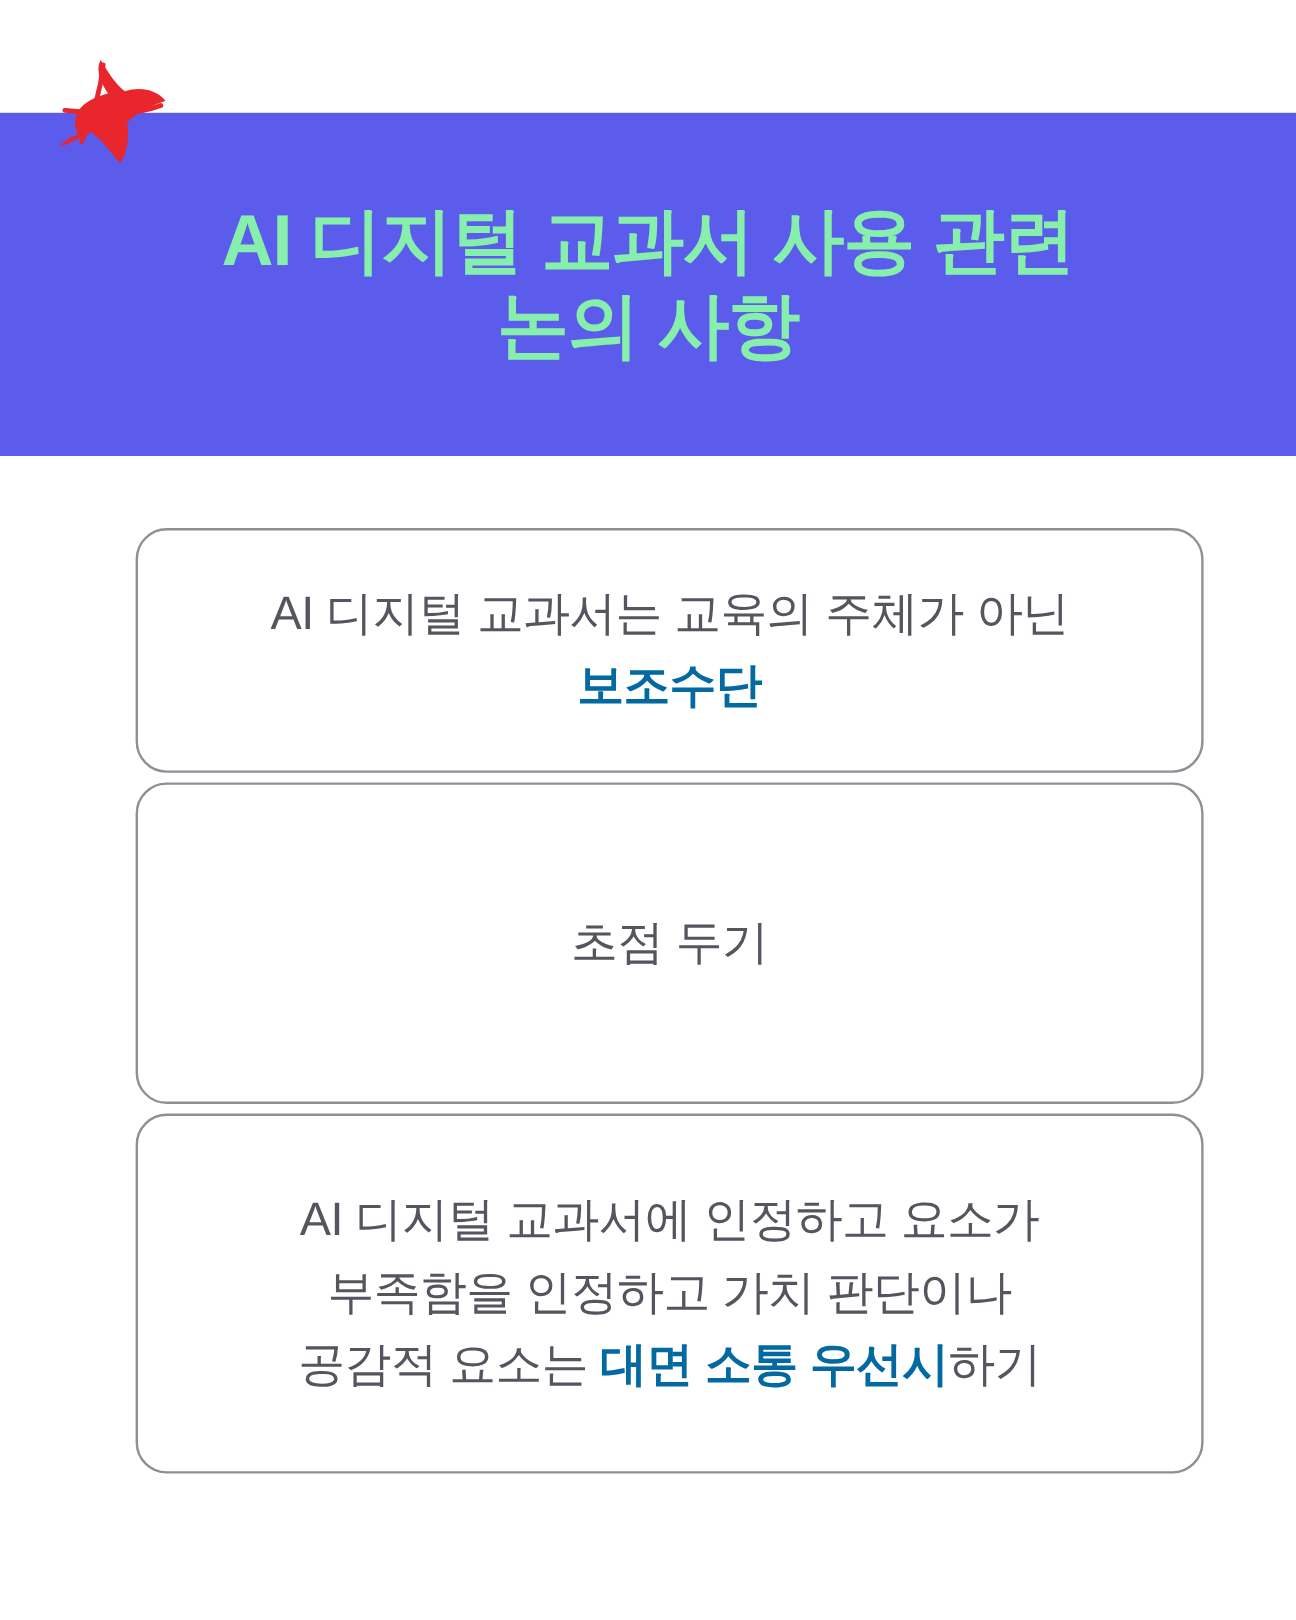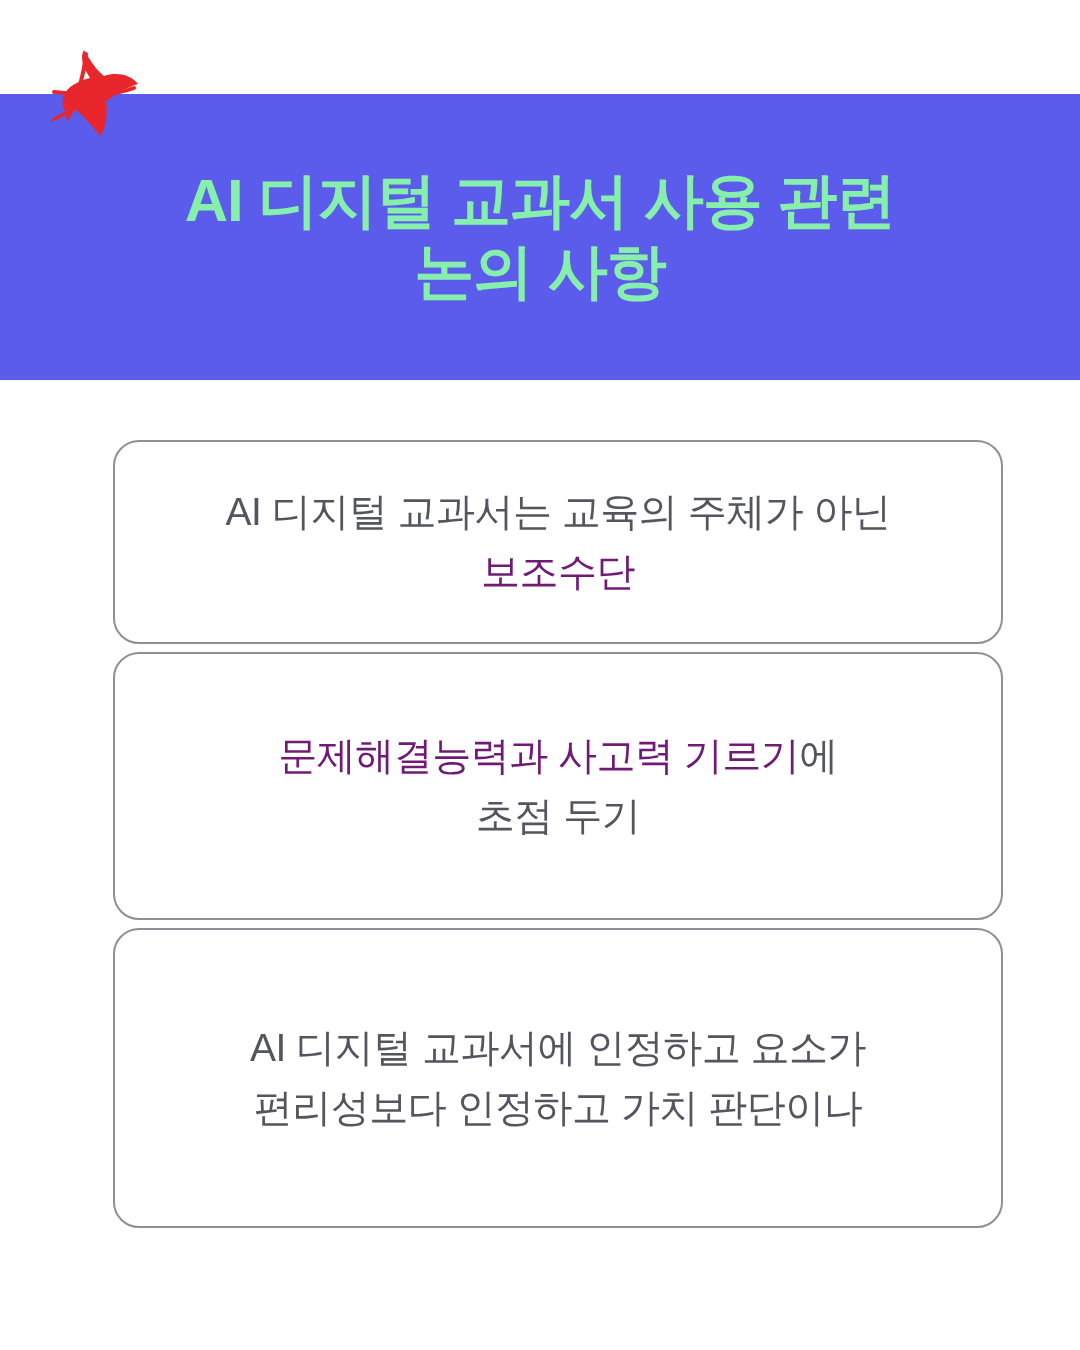--- a/index.html
+++ b/index.html
@@ -93,22 +93,22 @@
     font-size: 39px;
     line-height: 1.55;
     color: #55555f;
     text-align: center;
     letter-spacing: -0.5px;
     margin: 0;
     width: 100%;
   }
 
   .hl {
-    color: #701a75;
-    font-weight: normal;
+    color: #0369a1;
+    font-weight: bold;
   }
 
   .nowrap-break { display: block; }
 </style>
 </head>
 <body>
 
 <div class="page">
 
   <svg class="star-doodle" viewBox="0 0 110 104" xmlns="http://www.w3.org/2000/svg">
@@ -126,26 +126,26 @@
 
     <div class="card card-1">
       <p class="card-text" id="card-text-0">
           <span class="nowrap-break"><span>AI 디지털 교과서는 교육의 주체가 아닌</span></span>
           <span class="nowrap-break"><span class="hl">보조수단</span></span>
         </p>
     </div>
 
     <div class="card card-2">
       <p class="card-text" id="card-text-1">
-          <span class="nowrap-break"><span class="hl">문제해결능력과 사고력 기르기</span><span>에</span></span>
           <span class="nowrap-break"><span>초점 두기</span></span>
         </p>
     </div>
 
     <div class="card card-3">
       <p class="card-text" id="card-text-2">
           <span class="nowrap-break"><span>AI 디지털 교과서에 인정하고 요소가</span></span>
-          <span class="nowrap-break"><span>편리성보다 인정하고 가치 판단이나</span></span>
+          <span class="nowrap-break"><span>부족함을 인정하고 가치 판단이나</span></span>
+          <span class="nowrap-break"><span>공감적 요소는 </span><span class="hl">대면 소통 우선시</span><span>하기</span></span>
         </p>
     </div>
 
   </div>
 </div>
 
 </body></html>

